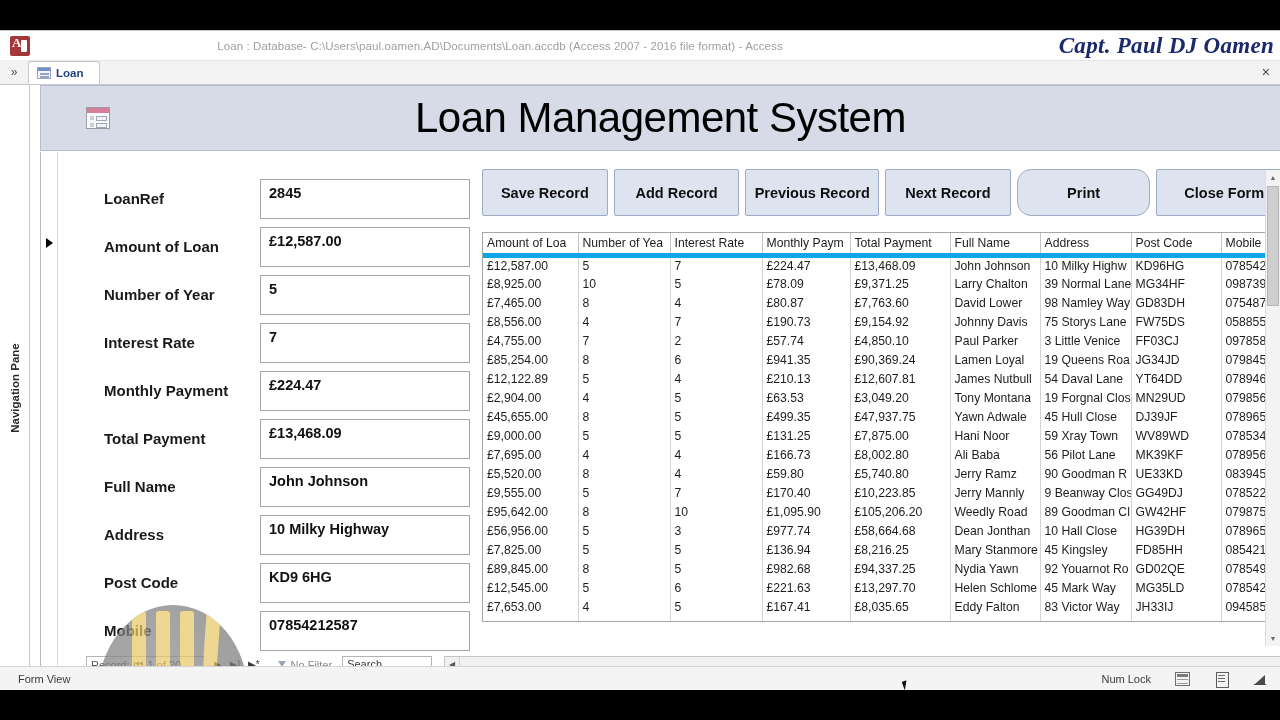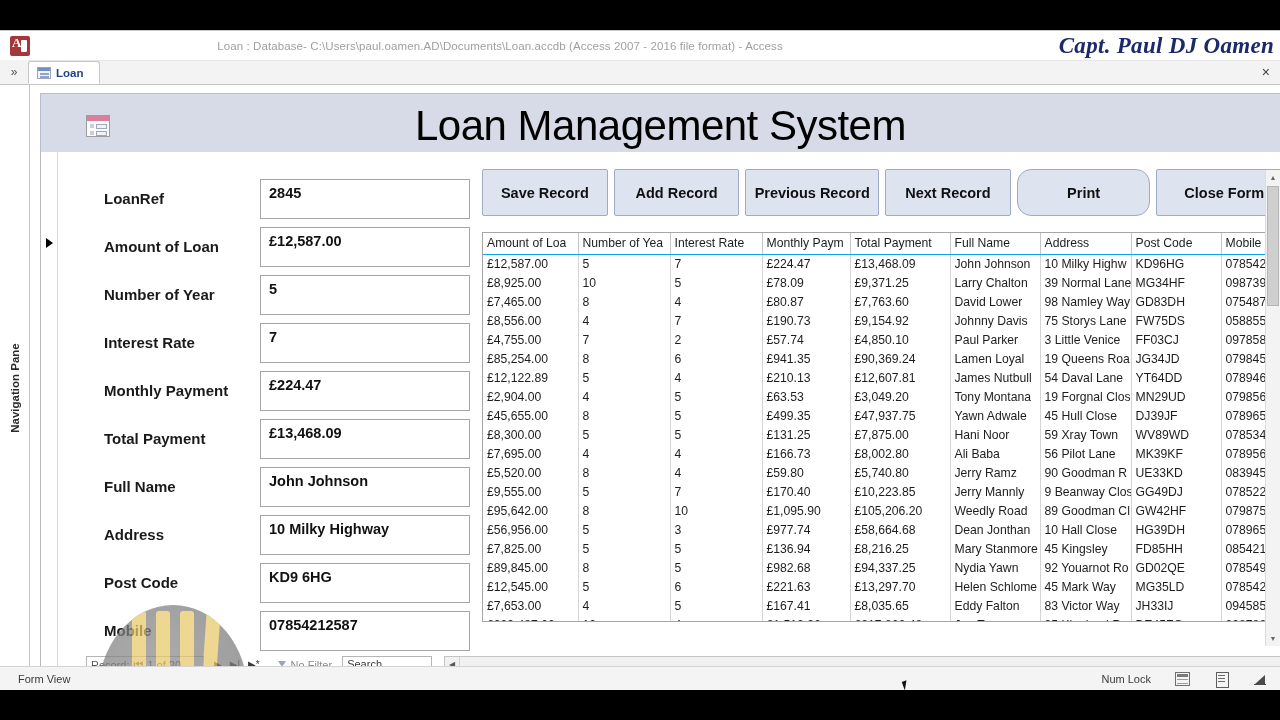--- a/index.html
+++ b/index.html
@@ -155,21 +155,21 @@
     overflow: hidden;
   }
   
   #formheader {
     position: relative;
     margin-left: 10px;
     height: 66px;
     background: #d6dbe7;
     border: 1px solid #b7becf;
     border-right: 0;
-    display: flex; align-items: center; margin-top: 8px;
+    display: flex; align-items: center;
   }
   .form-icon {
     width: 24px; height: 22px;
     margin-left: 45px;
     background: #fafafa;
     border: 1px solid #9c9c9c;
     position: relative;
     flex: none;
   }
   .form-icon::before {
@@ -293,21 +293,21 @@
   table.ds {
     border-collapse: collapse;
     width: 100%;
     table-layout: fixed;
     font-size: 12.2px;
     color: #1d1d1d;
   }
   table.ds th {
     background: #ffffff;
     border-right: 1px solid #c6c6c6;
-    border-bottom: 1px solid #0ea5e9;
+    border-bottom: 5px solid #0ea5e9;
     font-weight: normal;
     text-align: left;
     padding: 3px 0 3px 4px;
     height: 21px;
     overflow: hidden;
     white-space: nowrap;
   }
   table.ds td {
     border-right: 1px solid #d4d4d4;
     padding: 1px 0 1px 4px;
@@ -747,21 +747,21 @@
                     <td>8</td>
                     <td>5</td>
                     <td>£499.35</td>
                     <td>£47,937.75</td>
                     <td>Yawn Adwale</td>
                     <td>45 Hull Close</td>
                     <td>DJ39JF</td>
                     <td class="last">07896545852</td>
                   </tr>
                   <tr>
-                    <td>£8,300.00</td>
+                    <td>£9,000.00</td>
                     <td>5</td>
                     <td>5</td>
                     <td>£131.25</td>
                     <td>£7,875.00</td>
                     <td>Hani Noor</td>
                     <td>59 Xray Town</td>
                     <td>WV89WD</td>
                     <td class="last">07853459953</td>
                   </tr>
                   <tr>

